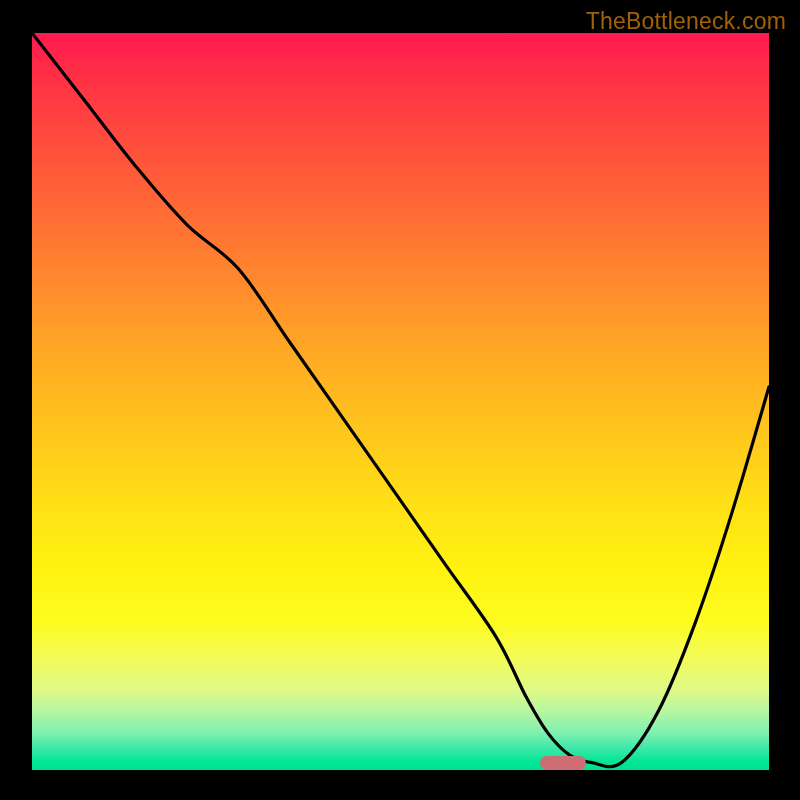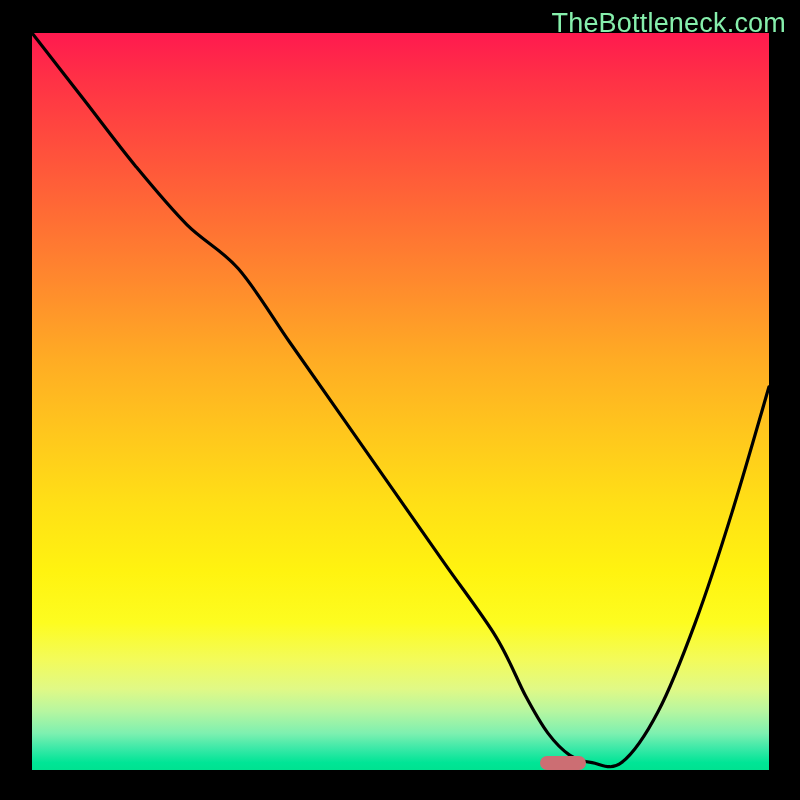--- a/index.html
+++ b/index.html
@@ -8,22 +8,22 @@
     height: 800px;
     background: #000;
     position: relative;
     font-family: Arial, sans-serif;
     overflow: hidden;
   }
   .watermark {
     position: absolute;
     top: 8px;
     right: 14px;
-    color: #86efac;
-    font-size: 27px;
+    color: #a16207;
+    font-size: 23px;
     font-weight: 500;
     letter-spacing: 0.2px;
     z-index: 10;
   }
   .plot-area {
     position: absolute;
     left: 32px;
     top: 33px;
     width: 737px;
     height: 737px;

